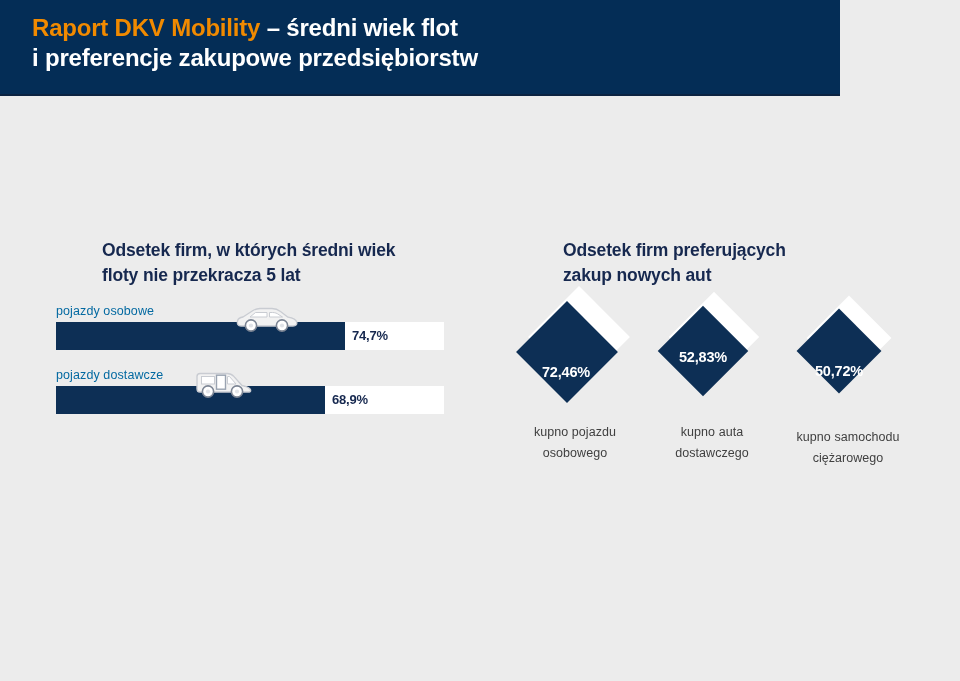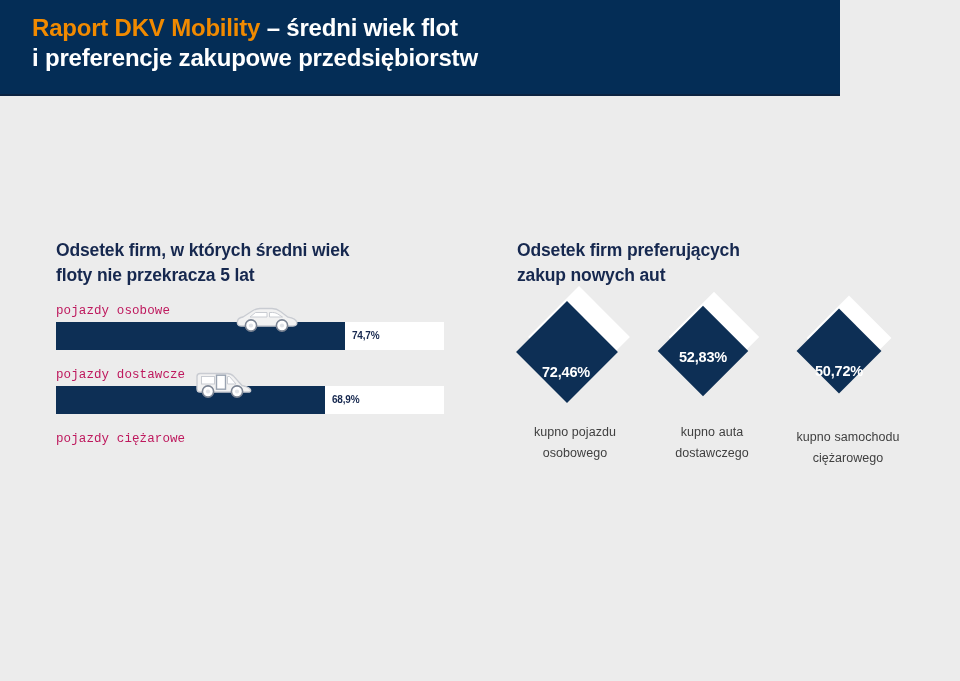--- a/index.html
+++ b/index.html
@@ -28,40 +28,41 @@
   }
   #header .brand{color:#f18a00;}
 
   
   .panel-title{
     position:absolute;
     font-size:17.5px;font-weight:bold;line-height:25px;
     color:#16284f;
     letter-spacing:-0.15px;
     white-space:pre;
+    margin-left:46px;
   }
   #left-title{left:56px;top:238px;}
   #right-title{left:517px;top:238px;}
 
   
   #bar-chart{position:absolute;left:56px;top:303px;width:388px;}
   .bar-row{position:relative;margin-bottom:17px;}
   .bar-label{
-    font-size:12.5px;color:#be185d;line-height:16px;
-    margin-bottom:3px;letter-spacing:0.1px;font-family:Liberation Mono, monospace;
+    font-size:12.5px;color:#0369a1;line-height:16px;
+    margin-bottom:3px;letter-spacing:0.1px;
   }
   .bar-track{
     position:relative;width:388px;height:28px;background:#ffffff;
   }
   .bar-fill{
     position:absolute;left:0;top:0;height:28px;background:#0d2f55;
   }
   .bar-value{
     position:absolute;top:0;height:44px;line-height:28px;
-    font-size:10px;font-weight:bold;color:#16284f;
+    font-size:13px;font-weight:bold;color:#16284f;
     letter-spacing:-0.2px;white-space:nowrap;
   }
   .bar-icon{
     position:absolute;bottom:15px;
     pointer-events:none;
   }
 
   
   #diamonds{position:absolute;left:500px;top:300px;width:440px;height:175px;}
   .diamond-group{position:absolute;top:0;}
@@ -125,21 +126,20 @@
           <circle cx="12" cy="25.5" r="5.6" fill="#ffffff" stroke="#7c8594" stroke-width="1.6"></circle>
           <circle cx="12" cy="25.5" r="2.1" fill="#e2e5ea"></circle>
           <circle cx="41" cy="25.5" r="5.6" fill="#ffffff" stroke="#7c8594" stroke-width="1.6"></circle>
           <circle cx="41" cy="25.5" r="2.1" fill="#e2e5ea"></circle>
         </svg>
       </span>
     </div>
   </div>
 
   <div class="bar-row">
-    <div class="bar-label">pojazdy ciężarowe</div>
   </div>
 
 </div>
 
 <div id="right-title" class="panel-title"><span>Odsetek firm preferujących</span>
 <span>zakup nowych aut</span></div>
 
 <div id="diamonds">
 
   <div class="diamond-group" style="left:8px;width:140px;">

